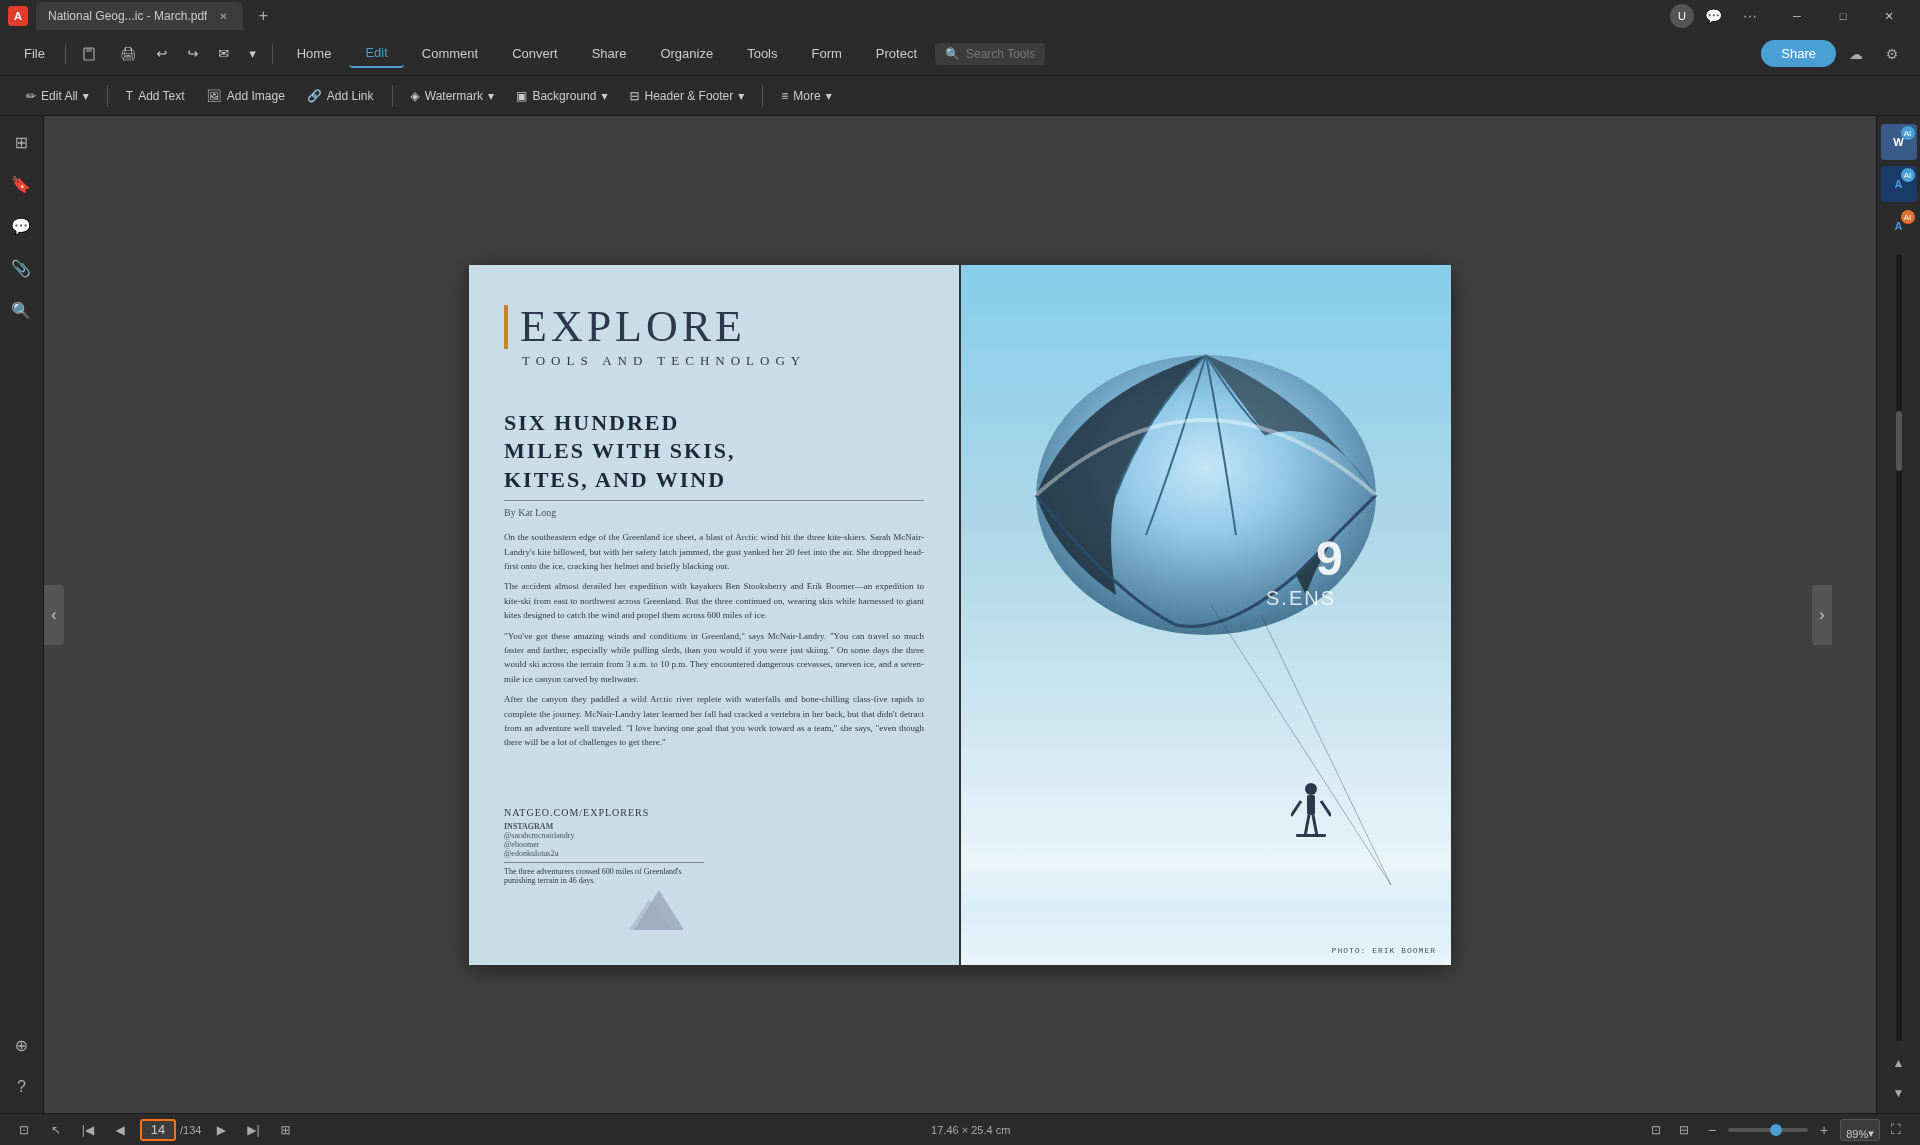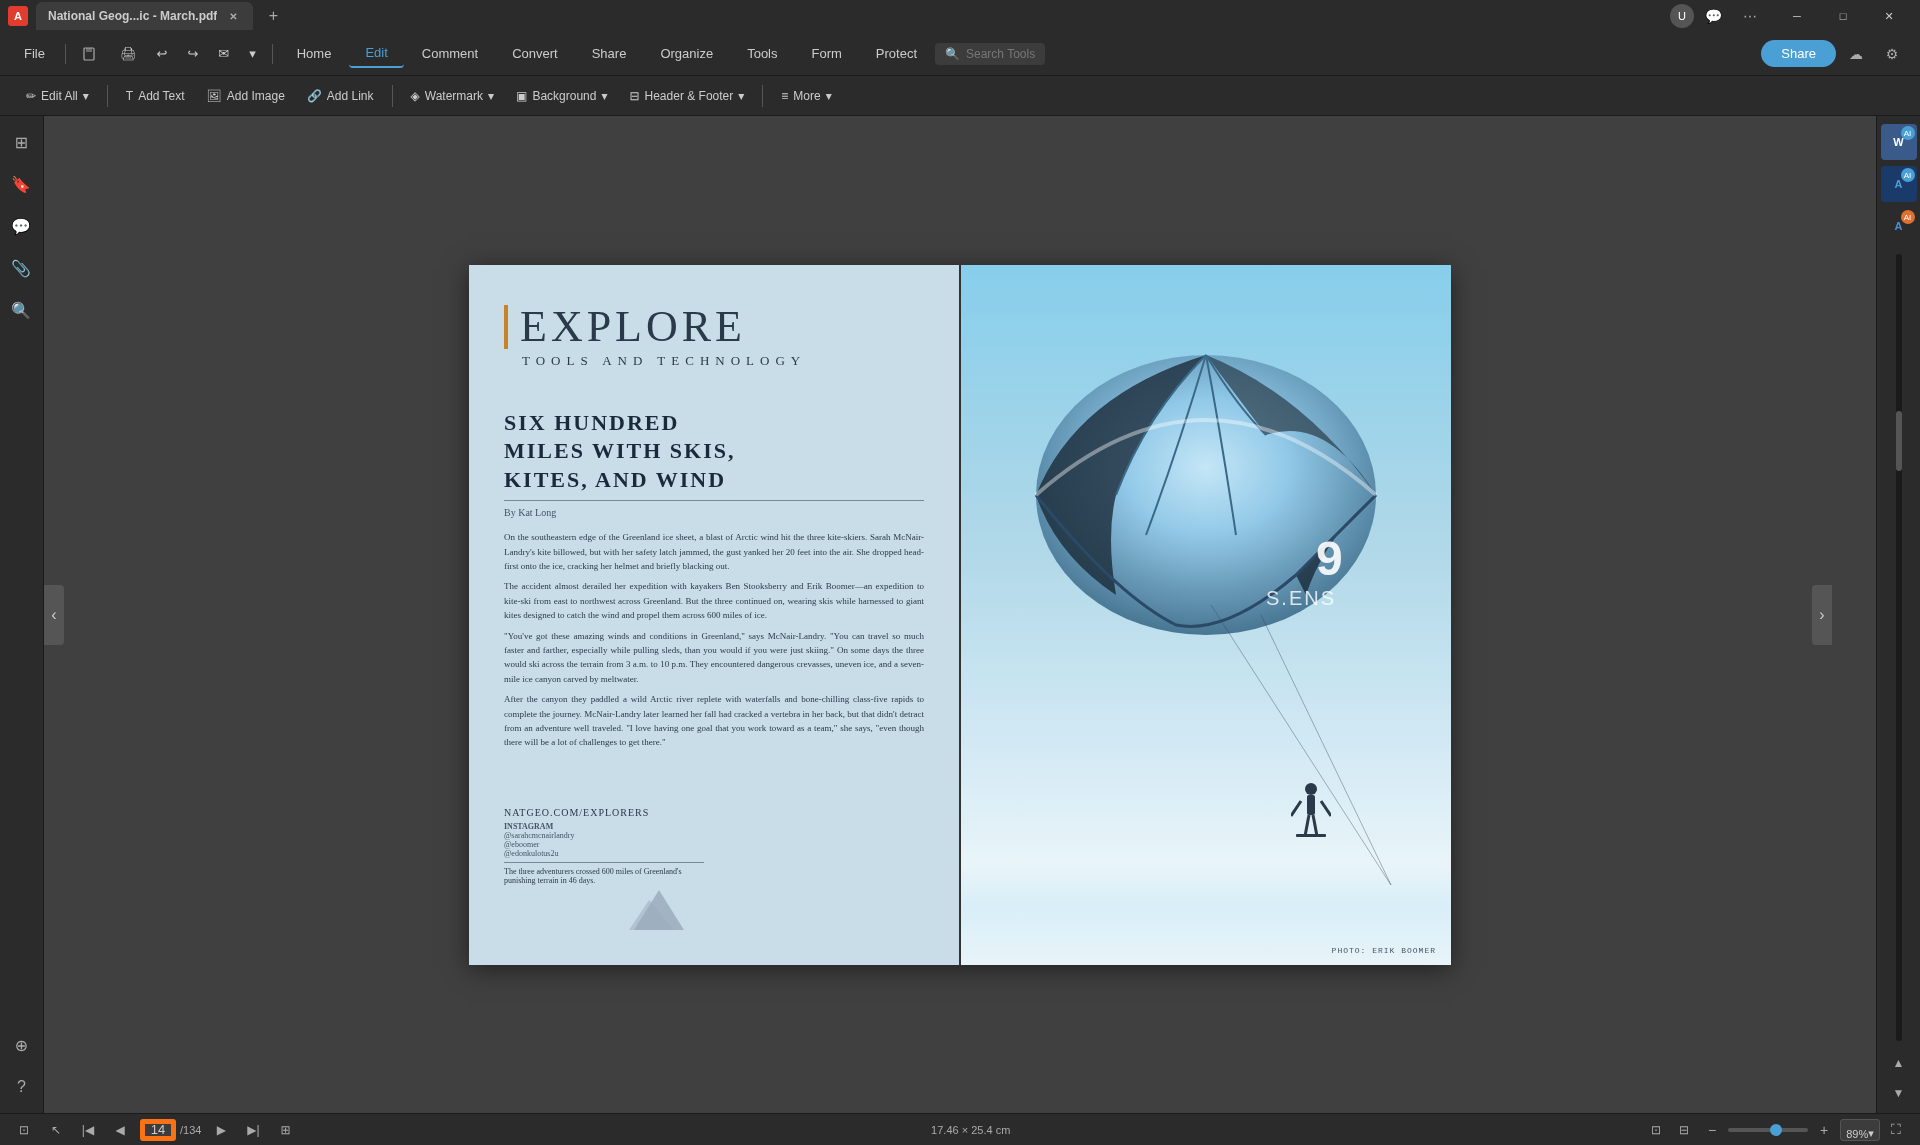--- a/index.html
+++ b/index.html
@@ -22,21 +22,21 @@
       display: flex; align-items: center; justify-content: center;
       color: white; font-size: 11px; font-weight: bold;
     }
     #title-bar .tab {
       height: 28px;
       background: #3c3c3c;
       border-radius: 6px 6px 0 0;
       display: flex; align-items: center;
       padding: 0 12px;
       gap: 8px;
-      font-size: 12px; color: #ccc; font-weight: bold;
+      font-size: 12px; color: #ccc;
     }
     #title-bar .tab .close-btn {
       width: 16px; height: 16px;
       display: flex; align-items: center; justify-content: center;
       border-radius: 50%; color: #aaa; font-size: 10px;
       cursor: pointer;
     }
     #title-bar .add-tab {
       width: 24px; height: 24px;
       display: flex; align-items: center; justify-content: center;
@@ -334,21 +334,21 @@
     #status-bar .nav-arrow {
       width: 24px; height: 24px;
       display: flex; align-items: center; justify-content: center;
       color: #aaa; font-size: 12px; cursor: pointer; border-radius: 4px;
     }
     #status-bar .page-info {
       display: flex; align-items: center; gap: 4px;
     }
     #status-bar .page-input {
       width: 36px; height: 22px;
-      background: #3c3c3c; border: 5px solid #f97316;
+      background: #3c3c3c; border: 2px solid #f97316;
       color: #ccc; font-size: 13px;
       text-align: center; border-radius: 3px;
     }
     #status-bar .page-total { color: #aaa; font-size: 11px; }
     #status-bar .spacer { flex: 1; }
     #status-bar .status-text { color: #aaa; font-size: 11px; }
     #status-bar .zoom-controls {
       display: flex; align-items: center; gap: 4px;
     }
     #status-bar .zoom-btn {

